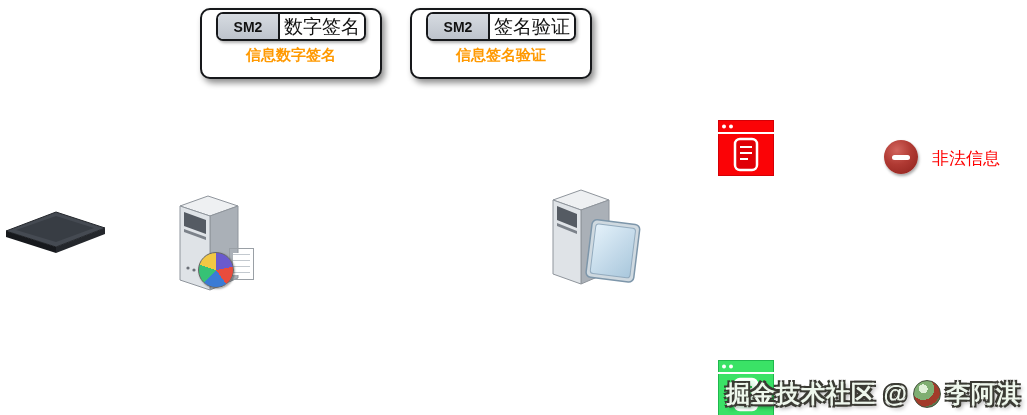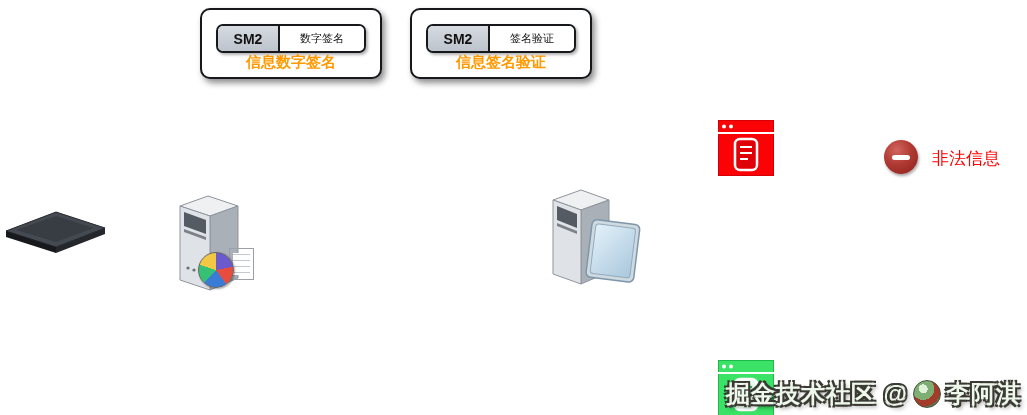--- a/index.html
+++ b/index.html
@@ -5,37 +5,37 @@
   * { margin:0; padding:0; box-sizing:border-box; }
   html,body { background:#fff; font-family:"Liberation Sans", sans-serif; }
   #canvas { position:relative; width:1027px; height:415px; background:#fff; overflow:hidden; }
   .abs { position:absolute; }
 
   
   .proc-box {
     position:absolute; width:182px; height:71px; background:#fff;
     border:2.5px solid #16181b; border-radius:10px;
     box-shadow:3px 4px 6px rgba(0,0,0,.45);
-    display:flex; flex-direction:column; align-items:center; padding-top:14px;
+    display:flex; flex-direction:column; align-items:center; padding-top:2px;
   }
   .pill {
     display:flex; width:150px; height:29px; border:2px solid #16181b;
     border-radius:7px; overflow:hidden; background:#fff;
     box-shadow:2px 2px 3px rgba(0,0,0,.3);
   }
   .pill .algo {
     width:62px; background:linear-gradient(#d6dbe1,#bdc3cc);
     display:flex; align-items:center; justify-content:center;
     font-weight:bold; font-size:14px; color:#111; border-right:2px solid #16181b;
   }
   .pill .action {
     flex:1; display:flex; align-items:center; justify-content:center;
-    font-size:11px; color:#111; background:#fff;
+    font-size:19px; color:#111; background:#fff;
   }
-  .caption { font-size:15px; font-weight:bold; color:#ff9900; }
+  .caption { margin-top:5px; font-size:15px; font-weight:bold; color:#ff9900; }
 
   
   .push-label {
     position:absolute; left:276px; top:229px; background:#fff;
     color:#ff9900; font-size:15px; font-weight:bold; padding:2px 4px; white-space:nowrap;
   }
 
   
   .disc-wrap { position:absolute; left:196px; top:244px; width:58px; height:48px; }
   .page {

